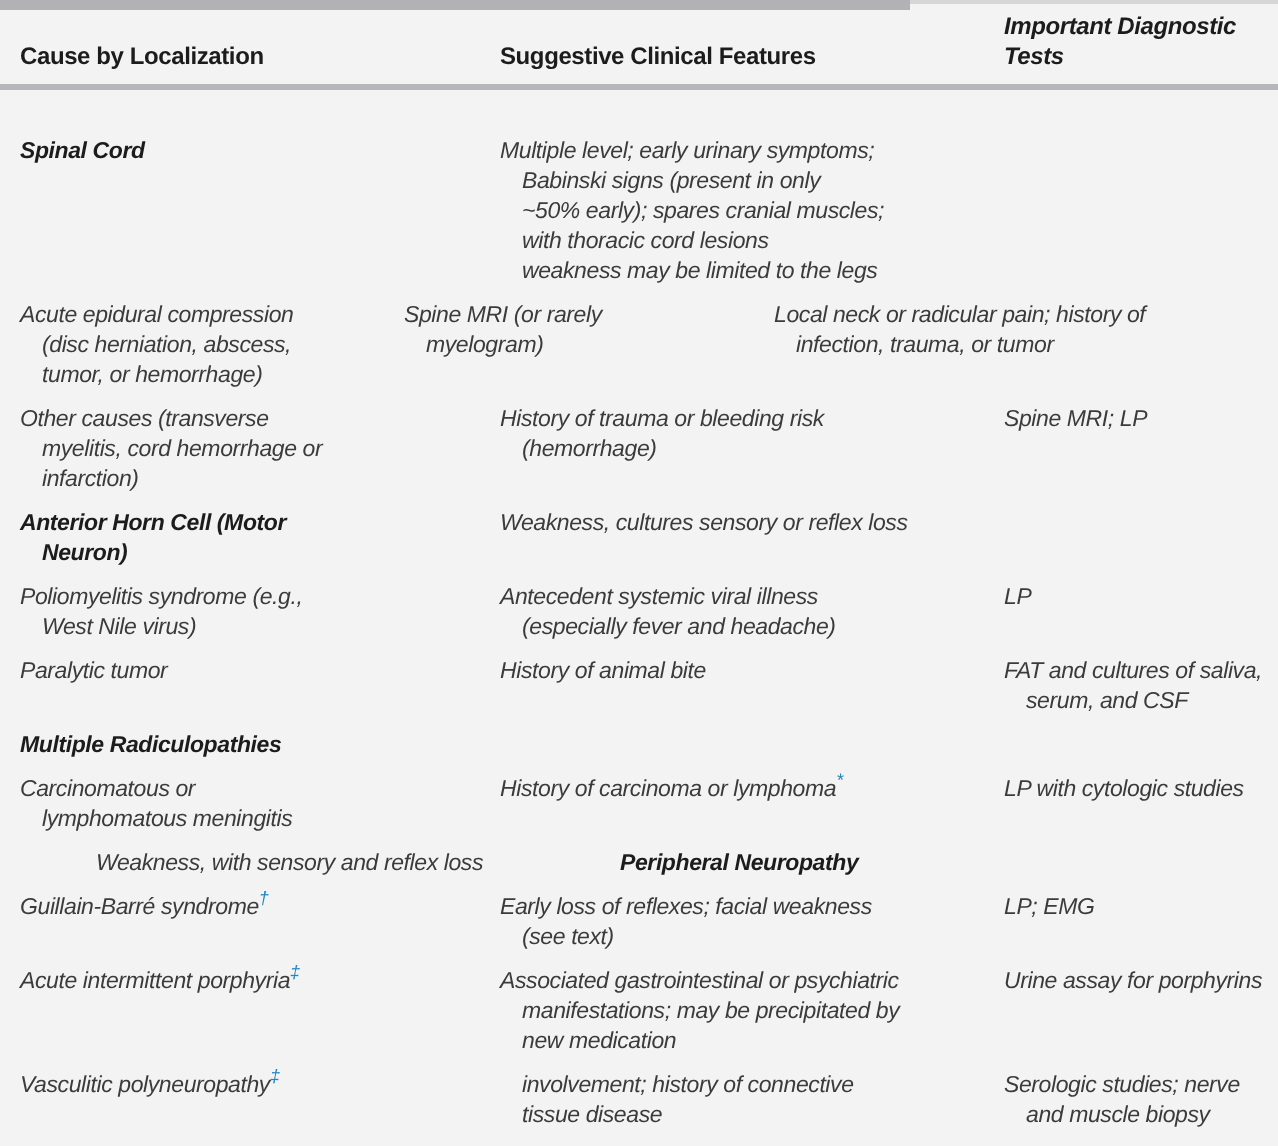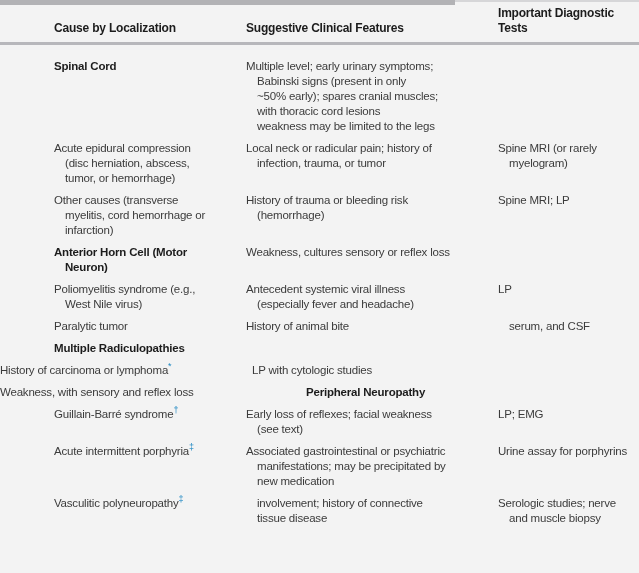--- a/index.html
+++ b/index.html
@@ -15,27 +15,27 @@
 
   .topbar { display: flex; align-items: flex-start; height: 5px; }
   .topbar-dark { width: 455px; height: 5px; background: #b2b2b5; }
   .topbar-light { flex: 1; height: 2px; background: #d6d6d8; }
 
   .thead { display: flex; align-items: flex-end; min-height: 37px; padding-bottom: 6px; }
   .th { font-weight: bold; font-size: 12px; color: #1c1c1c; line-height: 15px; }
 
   .rule { height: 3px; background: #b7b7bb; }
 
-  .tbody { padding-top: 14px; }
+  .tbody { padding-top: 24px; }
   .row { display: flex; margin-bottom: 7px; }
   .cell { flex-shrink: 0; }
-  .col-cause { width: 202px; padding-left: 10px; margin-left: 44px; }
-  .col-features { width: 252px; }
+  .col-cause { width: 202px; padding-left: 10px; }
+  .col-features { width: 252px; margin-left: 48px; }
   .col-tests { flex: 1; }
-  .ln { line-height: 15px; white-space: nowrap; }
+  .ln { line-height: 15px; white-space: nowrap; font-style: italic; }
   .cont { padding-left: 11px; }
   .bold { font-weight: bold; color: #1c1c1c; }
   sup.fn {
     color: #1e87c2;
     font-size: 9px;
     line-height: 0;
     vertical-align: super;
     letter-spacing: 0;
   }
 </style>
@@ -73,27 +73,27 @@
           <div class="ln cont">weakness may be limited to the legs</div>
         </div>
         <div class="cell col-tests"></div>
       </div>
       <div class="row">
         <div class="cell col-cause">
           <div class="ln">Acute epidural compression</div>
           <div class="ln cont">(disc herniation, abscess,</div>
           <div class="ln cont">tumor, or hemorrhage)</div>
         </div>
+        <div class="cell col-tests">
+          <div class="ln">Spine MRI (or rarely</div>
+          <div class="ln cont">myelogram)</div>
+        </div>
         <div class="cell col-features">
           <div class="ln">Local neck or radicular pain; history of</div>
           <div class="ln cont">infection, trauma, or tumor</div>
-        </div>
-        <div class="cell col-tests">
-          <div class="ln">Spine MRI (or rarely</div>
-          <div class="ln cont">myelogram)</div>
         </div>
       </div>
       <div class="row">
         <div class="cell col-cause">
           <div class="ln">Other causes (transverse</div>
           <div class="ln cont">myelitis, cord hemorrhage or</div>
           <div class="ln cont">infarction)</div>
         </div>
         <div class="cell col-features">
           <div class="ln">History of trauma or bleeding risk</div>
@@ -127,31 +127,36 @@
         </div>
       </div>
       <div class="row">
         <div class="cell col-cause">
           <div class="ln">Paralytic tumor</div>
         </div>
         <div class="cell col-features">
           <div class="ln">History of animal bite</div>
         </div>
         <div class="cell col-tests">
+          <div class="ln">FAT and cultures of saliva,</div>
           <div class="ln cont">serum, and CSF</div>
         </div>
       </div>
       <div class="row">
         <div class="cell col-cause bold">
           <div class="ln">Multiple Radiculopathies</div>
         </div>
         <div class="cell col-features"></div>
         <div class="cell col-tests"></div>
       </div>
       <div class="row">
+        <div class="cell col-cause">
+          <div class="ln">Carcinomatous or</div>
+          <div class="ln cont">lymphomatous meningitis</div>
+        </div>
         <div class="cell col-features">
           <div class="ln">History of carcinoma or lymphoma<sup class="fn">*</sup></div>
         </div>
         <div class="cell col-tests">
           <div class="ln">LP with cytologic studies</div>
         </div>
       </div>
       <div class="row">
         <div class="cell col-features">
           <div class="ln">Weakness, with sensory and reflex loss</div>

